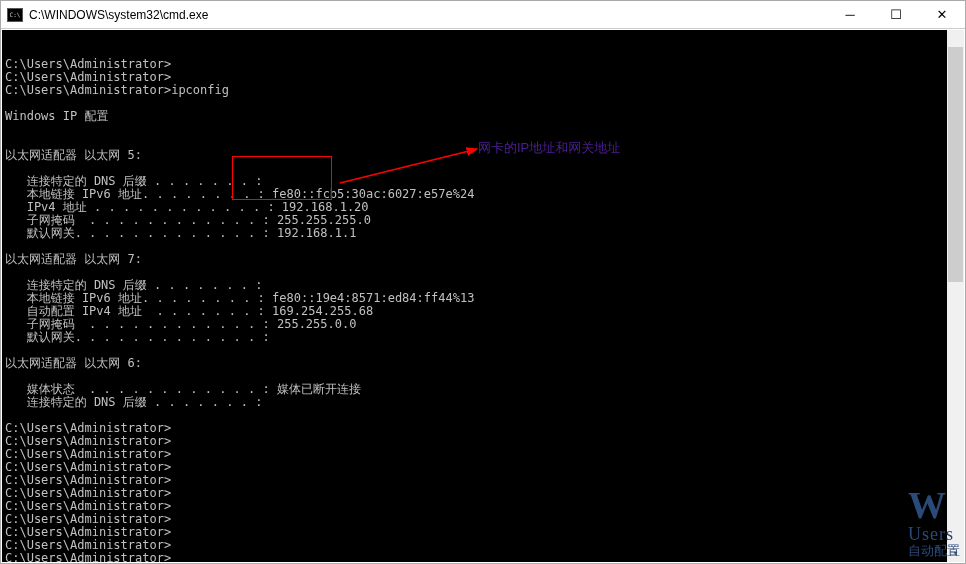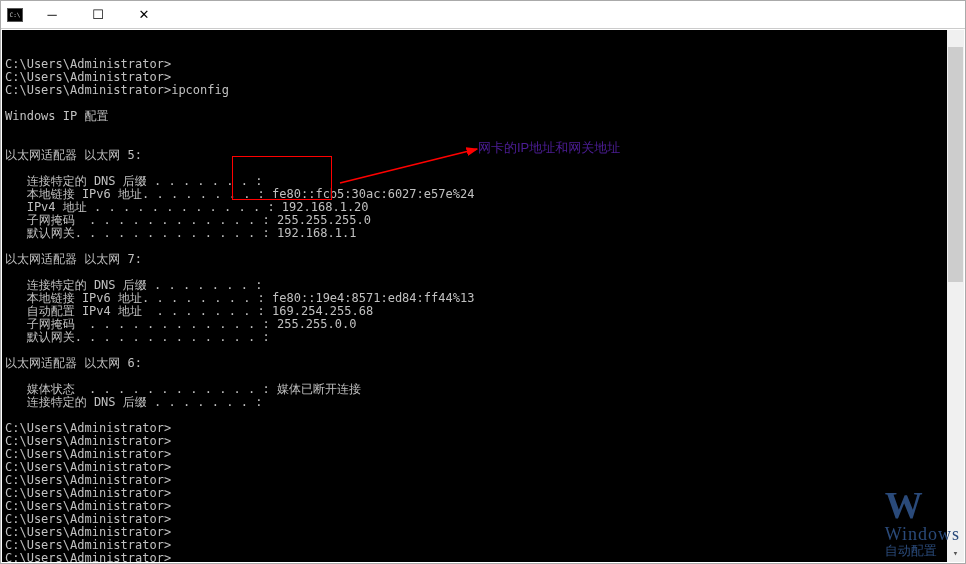--- a/index.html
+++ b/index.html
@@ -132,20 +132,21 @@
   }
   .watermark .r1 { font-size: 18px; letter-spacing: 1px;}
   .watermark .r2 { font-size: 13px; }
 </style>
 </head>
 <body>
 
 <div class="window">
   <div class="titlebar">
     <div class="cmd-icon"></div>
+    <div class="title-text">C:\WINDOWS\system32\cmd.exe</div>
     <div class="win-controls">
       <div class="win-btn">─</div>
       <div class="win-btn">☐</div>
       <div class="win-btn close">✕</div>
     </div>
   </div>
 
   <div class="terminal">
     <div class="terminal-content" id="terminal-content">C:\Users\Administrator&gt;
 C:\Users\Administrator&gt;
@@ -204,16 +205,16 @@
     </marker>
   </defs>
   <line x1="145" y1="6" x2="8" y2="40" stroke="#ff0000" stroke-width="1.5" marker-start="url(#arrowhead)"></line>
 </svg>
 
 <div class="annotation-text" style="left:478px; top:139px;">网卡的IP地址和网关地址</div>
 
 <div class="watermark">
   <span class="big">W</span>
   <div>
-    <div class="r1">Windows</div>
+    <div class="r1">Users</div>
     <div class="r2">自动配置</div>
   </div>
 </div>
 
 </body></html>

